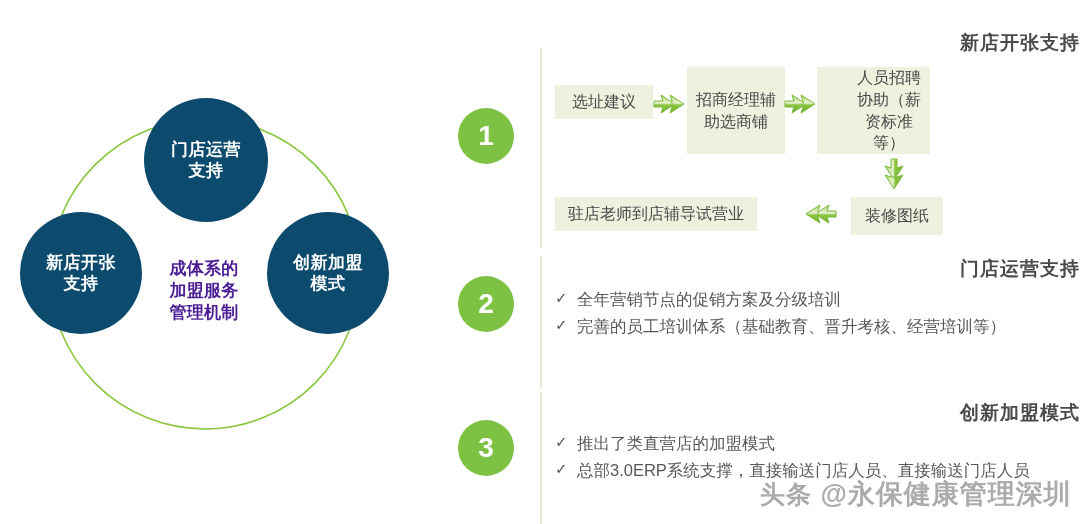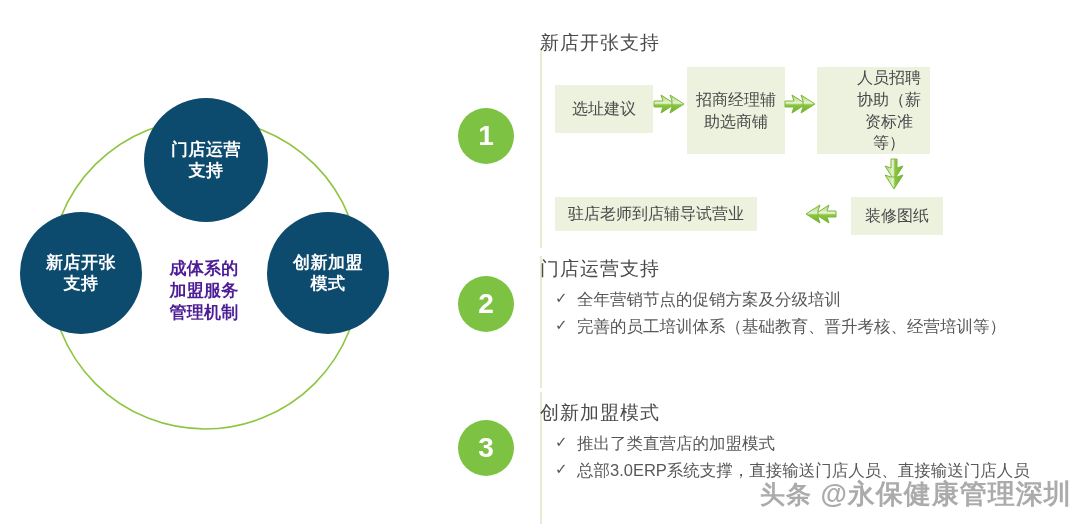--- a/index.html
+++ b/index.html
@@ -57,41 +57,41 @@
   #sec2 .num-circle{top:28px;}
   #sec3 .num-circle{top:28px;}
 
   .vline{position:absolute;left:90px;width:2px;background:#E3EDCF;}
   #sec1 .vline{top:28px;height:200px;}
   #sec2 .vline{top:8px;height:132px;}
   #sec3 .vline{top:0px;height:132px;}
 
   .sec-title{
     position:absolute;left:90px;width:540px;
-    text-align:left;
-    color:#4A4A4A;font-weight:normal;font-size:19px;
+    text-align:right;
+    color:#4A4A4A;font-weight:bold;font-size:19px;
     letter-spacing:1px;
   }
   #sec1 .sec-title{top:10px;}
   #sec2 .sec-title{top:8px;}
   #sec3 .sec-title{top:8px;}
 
   
   .fbox{
     position:absolute;
     background:#EDF2DF;
     color:#4A4A4A;
     font-size:16px;
     line-height:1.35;
     display:flex;align-items:center;justify-content:center;
     text-align:center;
     padding:4px 6px;
     box-sizing:border-box;
   }
-  #fbox-1{left:105px;top:65px;width:98px;height:48px;}
+  #fbox-1{left:105px;top:65px;width:98px;height:34px;}
   #fbox-2{left:237px;top:47px;width:98px;height:87px;}
   #fbox-3{left:367px;top:47px;width:113px;height:87px;padding-left:37px;}
   #fbox-4{left:401px;top:177px;width:92px;height:38px;}
   #fbox-5{left:105px;top:177px;width:202px;height:34px;}
 
   .arrow{position:absolute;}
   #arrow-1{left:203px;top:72px;width:34px;height:24px;}
   #arrow-2{left:334px;top:72px;width:34px;height:24px;}
   #arrow-3{left:432px;top:138px;width:24px;height:36px;}
   #arrow-4{left:351px;top:182px;width:36px;height:24px;}

